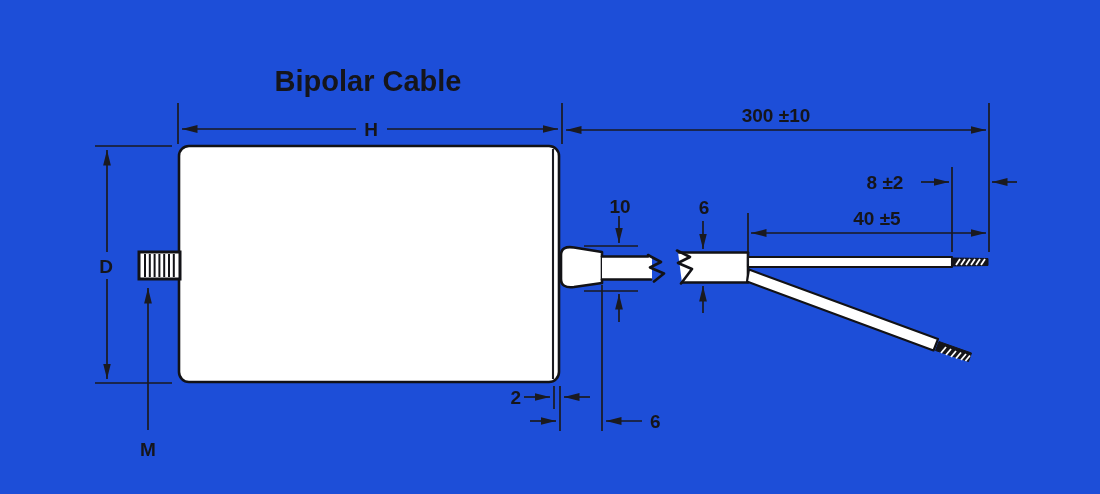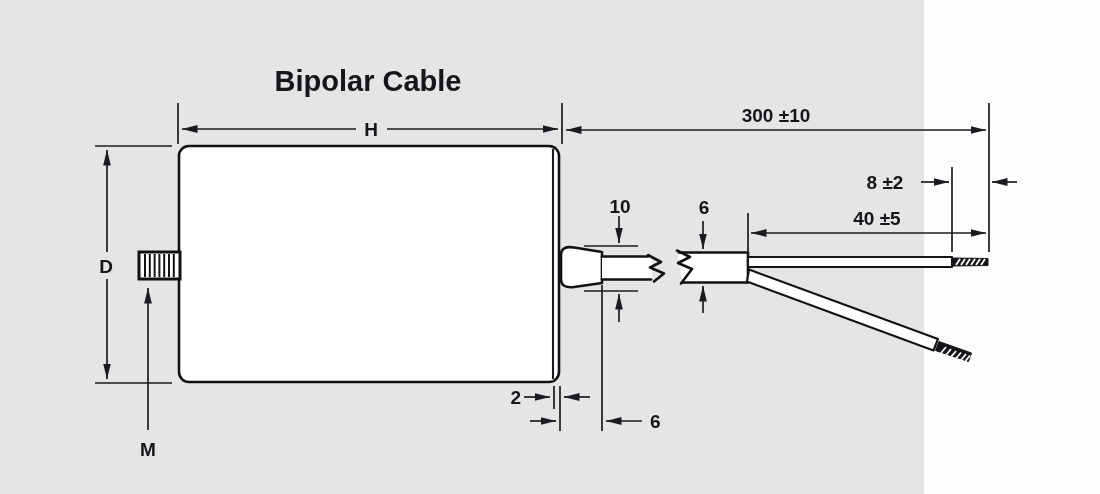--- a/index.html
+++ b/index.html
@@ -1,20 +1,20 @@
 <!DOCTYPE html>
 <html><head>
 <meta charset="utf-8">
 <style>
   html,body{margin:0;padding:0;}
   body{
     width:1100px;height:494px;background:#fdfdfd;overflow:hidden;
     font-family:"Liberation Sans", sans-serif;
   }
-  .stage{position:relative;width:924px;height:494px;background:#e5e5e5;}
+  .stage{position:relative;width:1100px;height:494px;background:#1d4ed8;}
   svg{display:block;}
   .part   {fill:#ffffff;stroke:#121216;stroke-width:2.6;stroke-linejoin:round;}
   .pline  {fill:none;stroke:#121216;stroke-width:2.6;stroke-linecap:round;stroke-linejoin:round;}
   .pfill  {fill:#ffffff;stroke:none;}
   .thin   {fill:#ffffff;stroke:#121216;stroke-width:2.1;stroke-linejoin:round;}
   .threads{stroke:#121216;stroke-width:2;}
   .dim    {stroke:#1a1a20;stroke-width:1.7;fill:none;}
   .ext    {stroke:#1a1a20;stroke-width:1.7;}
   .tipfill{fill:#15151a;stroke:#15151a;stroke-width:1;}
   .hatch  {stroke:#ffffff;stroke-width:1.8;}

